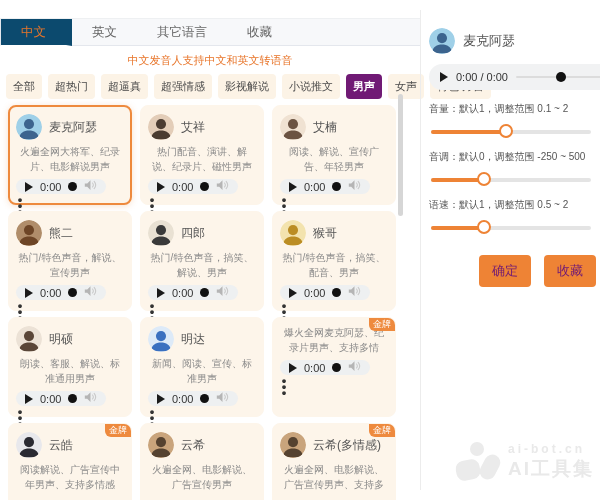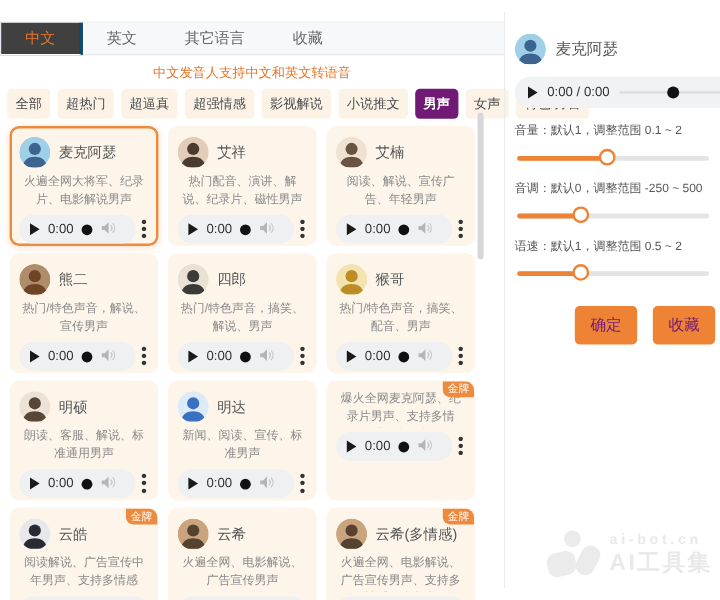--- a/index.html
+++ b/index.html
@@ -15,22 +15,22 @@
 
   .tabbar {
     margin-top: 18px; height: 28px; display: flex; align-items: stretch;
     background: #f7f8fa; border-bottom: 1px solid #e4e7ed; border-top: 1px solid #eef0f2;
   }
   .tab {
     padding: 0 20px; display: flex; align-items: center; color: #666;
     font-size: 12.5px; cursor: pointer; position: relative;
   }
   .tab.active {
-    background: #404040; color: #e8752a;
-    border-left: 1px solid #e4e7ed; border-right: 3px solid #0c4a6e;
+    background: #0c4a6e; color: #e8752a;
+    border-left: 1px solid #e4e7ed; border-right: 6px solid #0c4a6e;
     margin-bottom: -1px; border-bottom: 1px solid #fff;
   }
   .notice { text-align: center; color: #e8752a; font-size: 11px; margin: 7px 0 6px; }
 
   .chips { display: flex; gap: 6px; padding: 0 6px; }
   .chip {
     background: #fcf3e6; color: #4a4a4a; font-size: 11px;
     padding: 5px 7px; border-radius: 4px; white-space: nowrap; cursor: pointer;
   }
   .chip.active { background: #701a75; color: #fff; font-weight: bold; }
@@ -49,21 +49,21 @@
     font-size: 9px; padding: 2px 4px; border-radius: 0 7px 0 6px; line-height: 1;
   }
   .card-head { display: flex; align-items: center; gap: 7px; margin-bottom: 5px; }
   .avatar { width: 26px; height: 26px; border-radius: 50%; overflow: hidden; flex: 0 0 auto; }
   .avatar svg { display: block; }
   .vname { font-size: 12px; color: #555; }
   .vdesc {
     font-size: 10px; color: #8a8a8a; text-align: center; line-height: 1.45;
     height: 30px; overflow: hidden; margin-bottom: 4px;
   }
-  .player-row { display: flex; align-items: center; gap: 3px; }
+  .player-row { display: flex; align-items: flex-start; gap: 3px; flex-direction: column; }
   .pill {
     flex: 1; background: #eef0f1; border-radius: 13px; height: 24px;
     display: flex; align-items: center; gap: 7px; padding: 0 9px;
   }
   .play-tri {
     width: 0; height: 0; border-left: 8px solid #1a1a1a;
     border-top: 5px solid transparent; border-bottom: 5px solid transparent; cursor: pointer;
   }
   .ptime { font-size: 11px; color: #333; }
   .knob-dot { width: 9px; height: 9px; border-radius: 50%; background: #111; }

